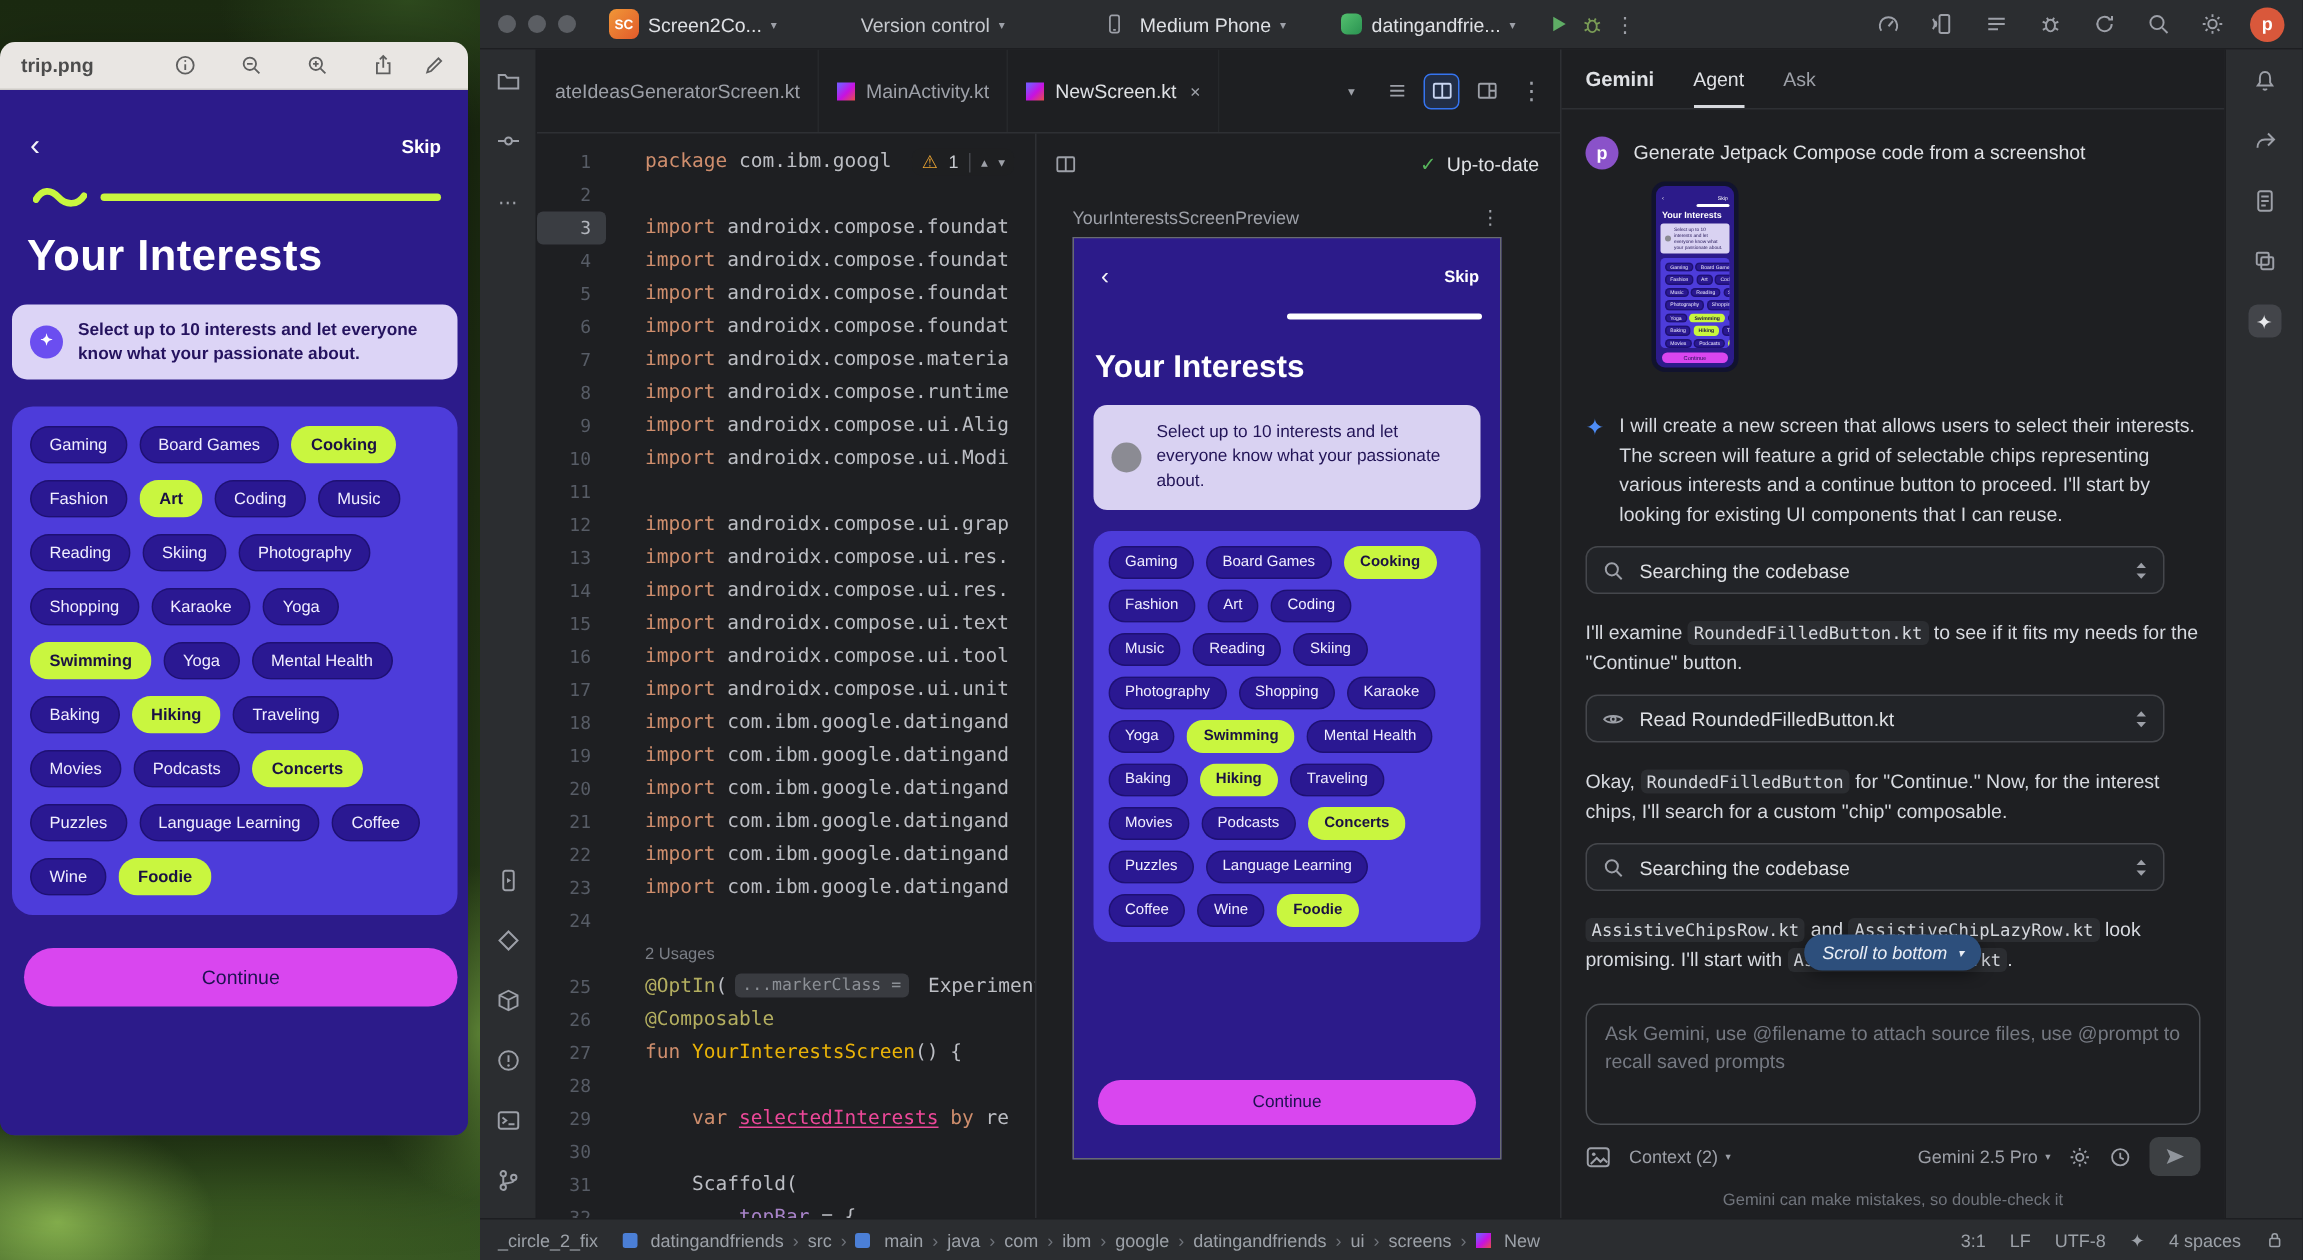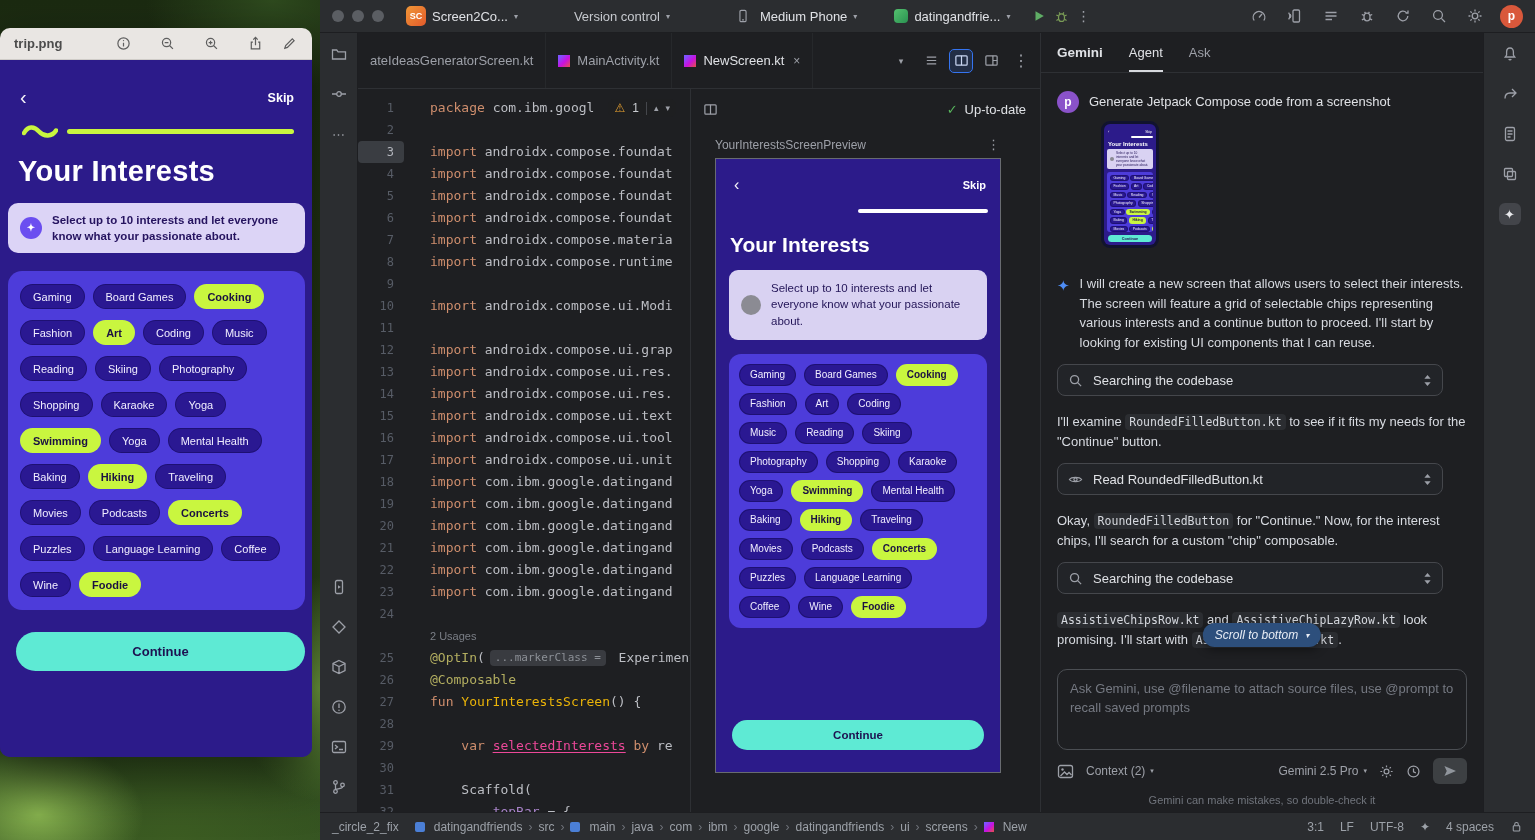--- a/index.html
+++ b/index.html
@@ -30,21 +30,21 @@
   .s-top { display:flex; justify-content:space-between; align-items:center; }
   .s-back { opacity:.95; }
   .s-prog { display:flex; align-items:center; }
   .s-info { display:flex; align-items:center; }
   .s-info-ic { border-radius:50%; flex:none; display:flex; align-items:center; justify-content:center; }
   .s-chips { display:flex; flex-direction:column; overflow:hidden; }
   .s-row { display:flex; }
   .chip { display:inline-flex; align-items:center; white-space:nowrap; background:#2a1892;
     color:#f1eeff; border:1px solid rgba(8,4,56,.35); }
   .chip.sel { background:#c9f63f; color:#1b1142; font-weight:700; border-color:transparent; }
-  .s-cont { background:#5eead4; color:#1d1150; font-weight:700; display:flex;
+  .s-cont { background:#d946ef; color:#1d1150; font-weight:400; display:flex;
     align-items:center; justify-content:center; flex:none;text-align:center; }
 
   
   .shot-left .s-top { padding:26px 18px 0 20px; }
   .shot-left .s-back { font-size:20px; }
   .shot-left .s-skip { font-size:12.5px; font-weight:600; }
   .shot-left .s-prog { margin:16px 18px 0 22px; }
   .shot-left .s-bar { flex:1; height:5px; background:#c9f63f; border-radius:3px; margin-left:9px; }
   .shot-left .s-title { margin:17px 0 0 18px; font-size:29px; font-weight:800; letter-spacing:.3px; }
   .shot-left .s-info { gap:10px; margin:15px 7px 0 8px; background:#dcd4f6; color:#25135f;
@@ -511,21 +511,21 @@
         <div class="editor-pane">
           <div id="code-lines">
               <div class="cl"><span class="gut">1</span><span class="ctext"><span class="tk-kw">package </span><span class="tk-pl">com.ibm.googl</span></span></div>
               <div class="cl"><span class="gut">2</span><span class="ctext"></span></div>
               <div class="cl"><span class="gut gut-active">3</span><span class="ctext"><span class="tk-kw">import </span><span class="tk-pl">androidx.compose.foundat</span></span></div>
               <div class="cl"><span class="gut">4</span><span class="ctext"><span class="tk-kw">import </span><span class="tk-pl">androidx.compose.foundat</span></span></div>
               <div class="cl"><span class="gut">5</span><span class="ctext"><span class="tk-kw">import </span><span class="tk-pl">androidx.compose.foundat</span></span></div>
               <div class="cl"><span class="gut">6</span><span class="ctext"><span class="tk-kw">import </span><span class="tk-pl">androidx.compose.foundat</span></span></div>
               <div class="cl"><span class="gut">7</span><span class="ctext"><span class="tk-kw">import </span><span class="tk-pl">androidx.compose.materia</span></span></div>
               <div class="cl"><span class="gut">8</span><span class="ctext"><span class="tk-kw">import </span><span class="tk-pl">androidx.compose.runtime</span></span></div>
-              <div class="cl"><span class="gut">9</span></div>
+              <div class="cl"><span class="gut">9</span><span class="ctext"><span class="tk-kw">import </span><span class="tk-pl">androidx.compose.ui.Alig</span></span></div>
               <div class="cl"><span class="gut">10</span><span class="ctext"><span class="tk-kw">import </span><span class="tk-pl">androidx.compose.ui.Modi</span></span></div>
               <div class="cl"><span class="gut">11</span></div>
               <div class="cl"><span class="gut">12</span><span class="ctext"><span class="tk-kw">import </span><span class="tk-pl">androidx.compose.ui.grap</span></span></div>
               <div class="cl"><span class="gut">13</span><span class="ctext"><span class="tk-kw">import </span><span class="tk-pl">androidx.compose.ui.res.</span></span></div>
               <div class="cl"><span class="gut">14</span><span class="ctext"><span class="tk-kw">import </span><span class="tk-pl">androidx.compose.ui.res.</span></span></div>
               <div class="cl"><span class="gut">15</span><span class="ctext"><span class="tk-kw">import </span><span class="tk-pl">androidx.compose.ui.text</span></span></div>
               <div class="cl"><span class="gut">16</span><span class="ctext"><span class="tk-kw">import </span><span class="tk-pl">androidx.compose.ui.tool</span></span></div>
               <div class="cl"><span class="gut">17</span><span class="ctext"><span class="tk-kw">import </span><span class="tk-pl">androidx.compose.ui.unit</span></span></div>
               <div class="cl"><span class="gut">18</span><span class="ctext"><span class="tk-kw">import </span><span class="tk-pl">com.ibm.google.datingand</span></span></div>
               <div class="cl"><span class="gut">19</span><span class="ctext"><span class="tk-kw">import </span><span class="tk-pl">com.ibm.google.datingand</span></span></div>

